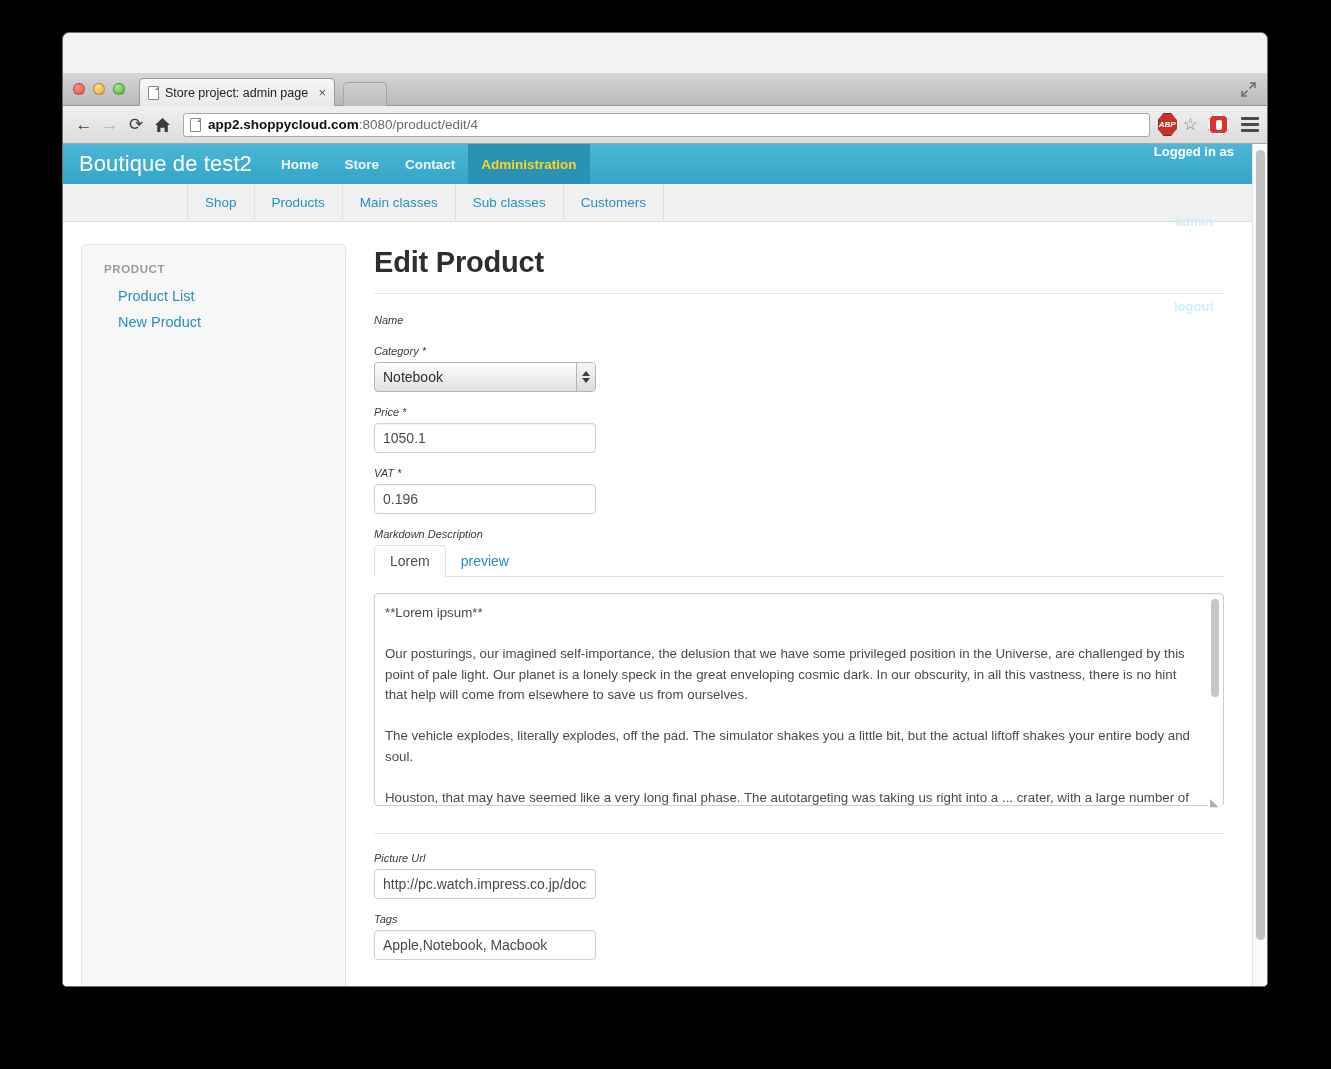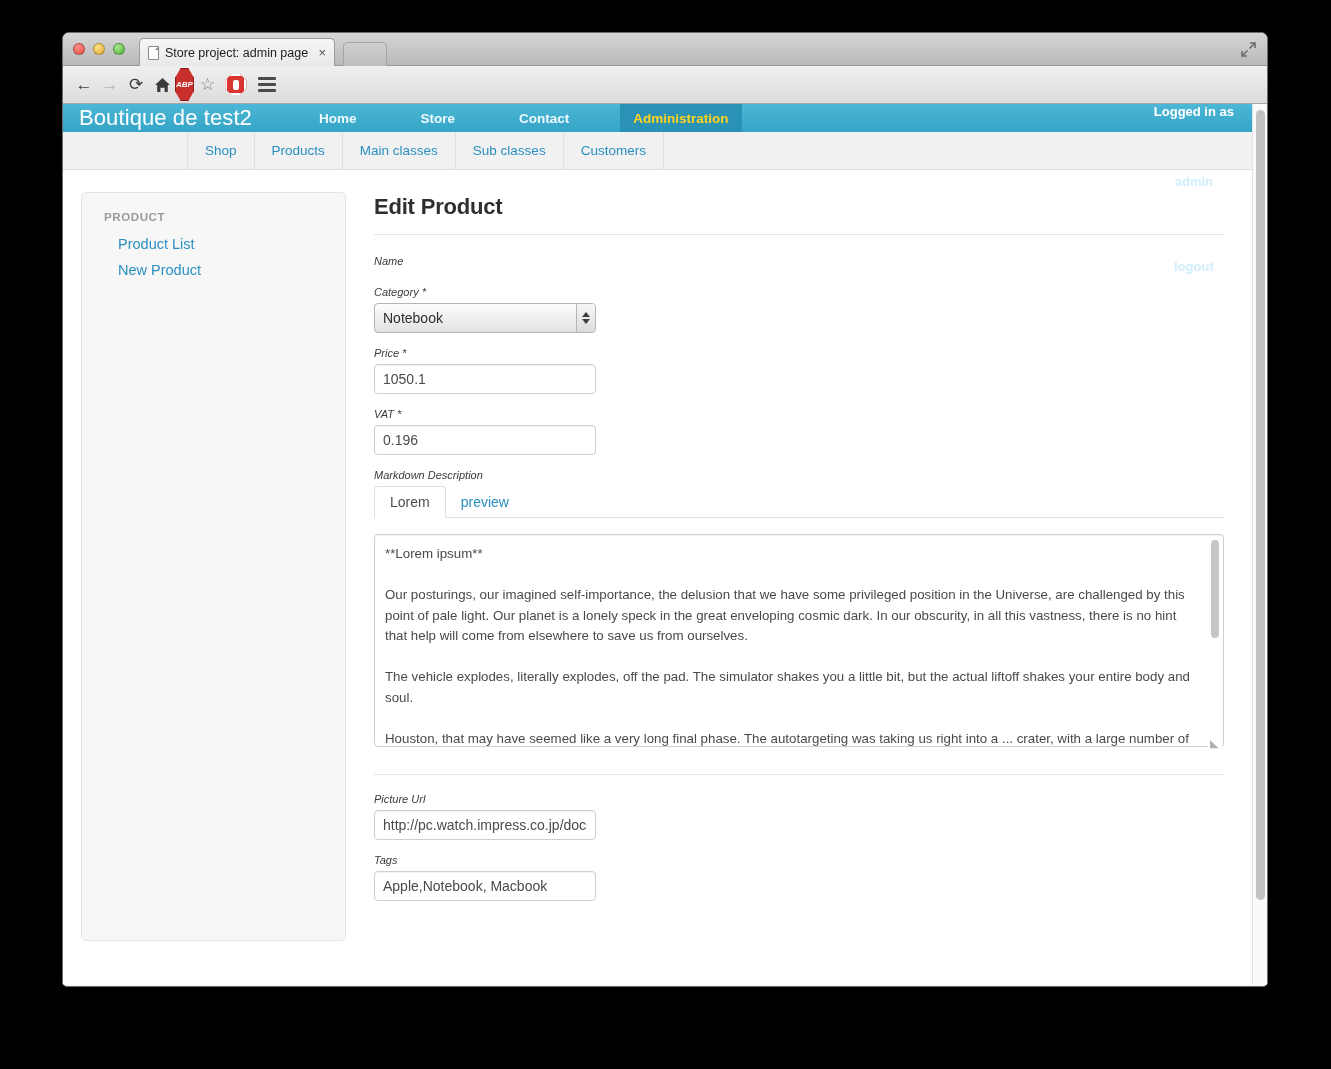--- a/index.html
+++ b/index.html
@@ -22,20 +22,21 @@
     overflow: hidden;
     border: 1px solid #6d6d6d;
   }
 
   
   #tabstrip {
     position: relative;
     height: 33px;
     background: linear-gradient(to bottom, #d6d6d6 0%, #b9b9b9 100%);
     border-bottom: 1px solid #9a9a9a;
+    margin-top: 40px;
   }
   .traffic {
     position: absolute; top: 10px; display: flex; gap: 8px; left: 10px;
   }
   .dot { width: 12px; height: 12px; border-radius: 50%; border: 1px solid rgba(0,0,0,0.28); }
   .dot.red    { background: radial-gradient(circle at 35% 30%, #ff8d85, #e8524a); }
   .dot.yellow { background: radial-gradient(circle at 35% 30%, #ffe08a, #e5ab2e); }
   .dot.green  { background: radial-gradient(circle at 35% 30%, #a9e98c, #4eb33a); }
 
   .tab {
@@ -90,21 +91,21 @@
     width: 11px; height: 14px; margin-right: 7px; flex:none;
     background:#fff; border:1px solid #8a8a8a; border-radius:1px; position:relative;
   }
   #urlbar .page-icon2:after{
     content:""; position:absolute; right:-1px; top:-1px;
     border-width:0 0 4px 4px; border-style:solid; border-color:transparent transparent #8a8a8a transparent;
   }
   .url-host { color: #111; font-weight: bold; }
   .url-rest { color: #6b6b6b; }
   .abp {
-    width: 19px; height: 33px; flex:none; border-radius: 0;
+    width: 19px; height: 23px; flex:none; border-radius: 6px;
     background: #c9302c; color: #fff; font-size: 8px; font-weight: bold;
     display:flex; align-items:center; justify-content:center;
     border: 1px solid #8f1f1c;
     clip-path: polygon(30% 0,70% 0,100% 30%,100% 70%,70% 100%,30% 100%,0 70%,0 30%);
     font-style: italic;
   }
   .star { color:#7b7b7b; font-size: 17px; margin-left: 6px; flex:none;}
   .stopicon {
     width: 21px; height: 21px; margin-left: 10px; flex:none;
     background: #d9342f; border: 2px solid #fff;
@@ -130,25 +131,24 @@
     position:absolute; right:0; top:0; bottom:0; width:15px;
     background:#fafafa; border-left:1px solid #e3e3e3;
   }
   #pagescroll .thumb {
     position:absolute; left:3px; top:6px; width:9px; height:790px;
     background:#c2c2c2; border-radius:5px;
   }
 
   
   #sitenav {
-    height: 28px;
+    height: 40px;
     background: linear-gradient(to bottom, #4cb7d6 0%, #35a4c6 100%);
     display: flex; align-items: stretch;
     position: relative;
-    gap: 38px;
   }
   .brand {
     color: #fff; font-size: 22px; padding: 0 16px 0 16px;
     display:flex; align-items:center; letter-spacing:0.1px;
   }
   .navitem {
     color: #eef9fd; font-size: 13.5px; font-weight: bold;
     padding: 0 13px; display:flex; align-items:center;
   }
   .navitem.active { background:#2a93b5; color:#ffd21e; }
@@ -181,21 +181,21 @@
     font-size: 11.5px; font-weight:bold; color:#9a9a9a;
     letter-spacing:0.6px; padding: 0 0 8px 22px;
   }
   .side-link {
     display:block; padding: 5px 0 5px 36px;
     color:#2a8fc0; font-size:14.5px; text-decoration:none;
   }
 
   #main { flex:1; min-width:0; padding-right: 10px; }
   h1.page-title {
-    margin: 2px 0 14px 0; font-size: 22px; color:#2e2e2e;
+    margin: 2px 0 14px 0; font-size: 29px; color:#2e2e2e;
     font-weight: bold; letter-spacing:-0.2px;
   }
   .rule { border-top:1px solid #e6e6e6; margin: 0 0 20px 0; }
 
   label.fl {
     display:block; font-size:11px; color:#3a3a3a; margin: 0 0 5px 0; font-style: italic;
   }
   .spacer { height: 14px; }
   input.txt {
     width: 222px; height: 30px;
@@ -289,20 +289,25 @@
   </div>
 
   <div id="toolbar">
     <div class="navbtn">←</div>
     <div class="navbtn dim">→</div>
     <div class="navbtn">⟳</div>
     <div class="navbtn">
       <svg width="17" height="16" viewBox="0 0 17 16" aria-hidden="true">
         <path d="M8.5 1 L16 8 h-2.2 v7 H10.6 v-4.3 H6.4 V15 H3.2 V8 H1 Z" fill="#3b3b3b"></path>
       </svg>
+    </div>
+    <div id="urlbar">
+      <span class="page-icon2"></span>
+      <span class="url-host">app2.shoppycloud.com</span>
+      <span class="url-rest">:8080/product/edit/4</span>
     </div>
     <div class="abp">ABP</div>
     <div class="star">☆</div>
     <div class="stopicon">
         <i></i>
       </div>
     <div class="hamburger">
       <span></span>
         <span></span>
         <span></span>

